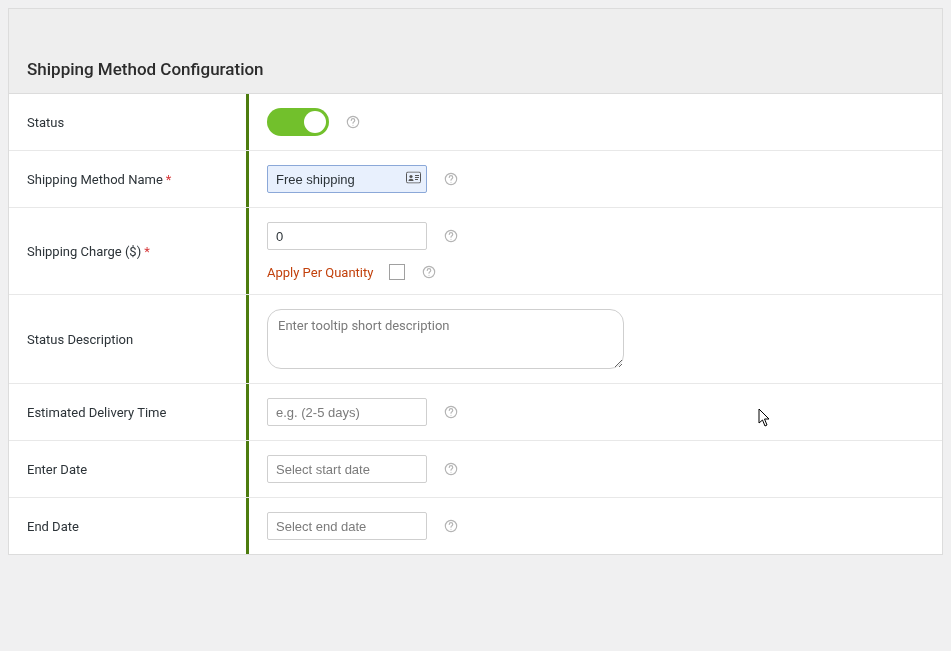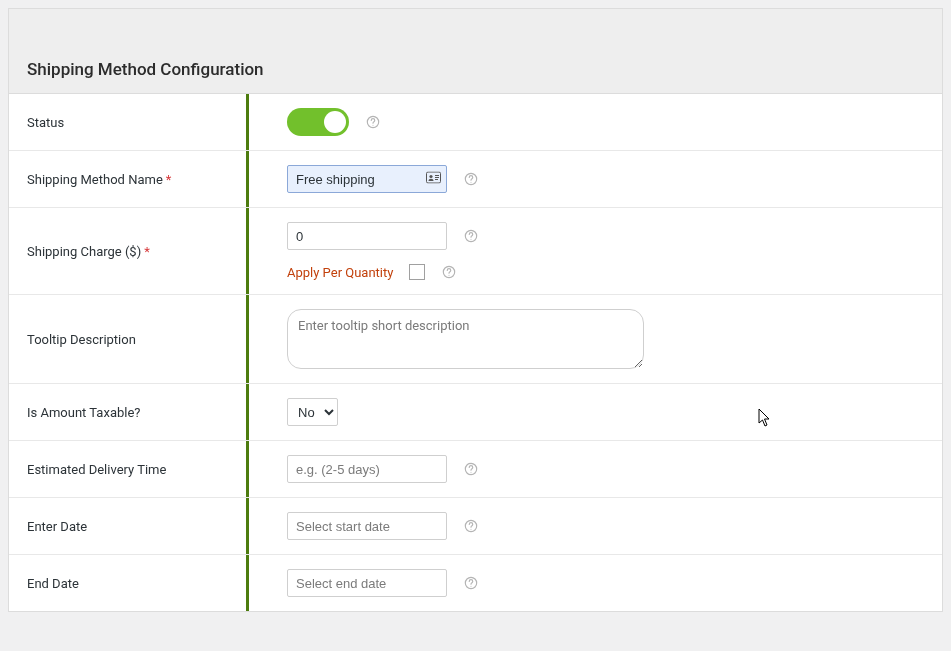--- a/index.html
+++ b/index.html
@@ -50,21 +50,20 @@
       padding: 14px 18px;
       display: flex;
       flex-direction: column;
       gap: 14px;
       justify-content: center;
     }
     .control-line {
       display: flex;
       align-items: center;
       gap: 16px;
-      margin-left: 20px;
     }
     .text-input {
       width: 160px;
       height: 28px;
       padding: 4px 8px;
       border: 1px solid #cfcfcf;
       border-radius: 2px;
       font-size: 13px;
       background: #fff;
       color: #2c3338;
@@ -245,41 +244,29 @@
                 <path d="M6 6.2c0-1.1.9-2 2-2s2 .9 2 2c0 .9-.6 1.3-1.2 1.7-.5.4-.8.7-.8 1.4" stroke-linecap="round"></path>
                 <circle cx="8" cy="11.6" r="0.6" fill="currentColor" stroke="none"></circle>
               </svg>
           </span>
         </div>
       </div>
     </div>
 
     <div class="form-row">
       <div class="form-label-cell">
-        <span>Tooltip Description</span>
+        <span>Status Description</span>
       </div>
       <div class="form-control-cell">
         <div class="control-line">
           <textarea class="textarea-input" placeholder="Enter tooltip short description" style=""></textarea>
         </div>
       </div>
     </div>
 
-    <div class="form-row">
-      <div class="form-label-cell">
-        <span>Is Amount Taxable?</span>
-      </div>
-      <div class="form-control-cell">
-        <div class="control-line">
-          <select class="select-input">
-            <option>No</option>
-          </select>
-        </div>
-      </div>
-    </div>
 
     <div class="form-row">
       <div class="form-label-cell">
         <span>Estimated Delivery Time</span>
       </div>
       <div class="form-control-cell">
         <div class="control-line">
           <input type="text" class="text-input" placeholder="e.g. (2-5 days)" style="">
           <span class="help-icon">
             <svg viewBox="0 0 16 16" fill="none" stroke="currentColor" stroke-width="1.3">

